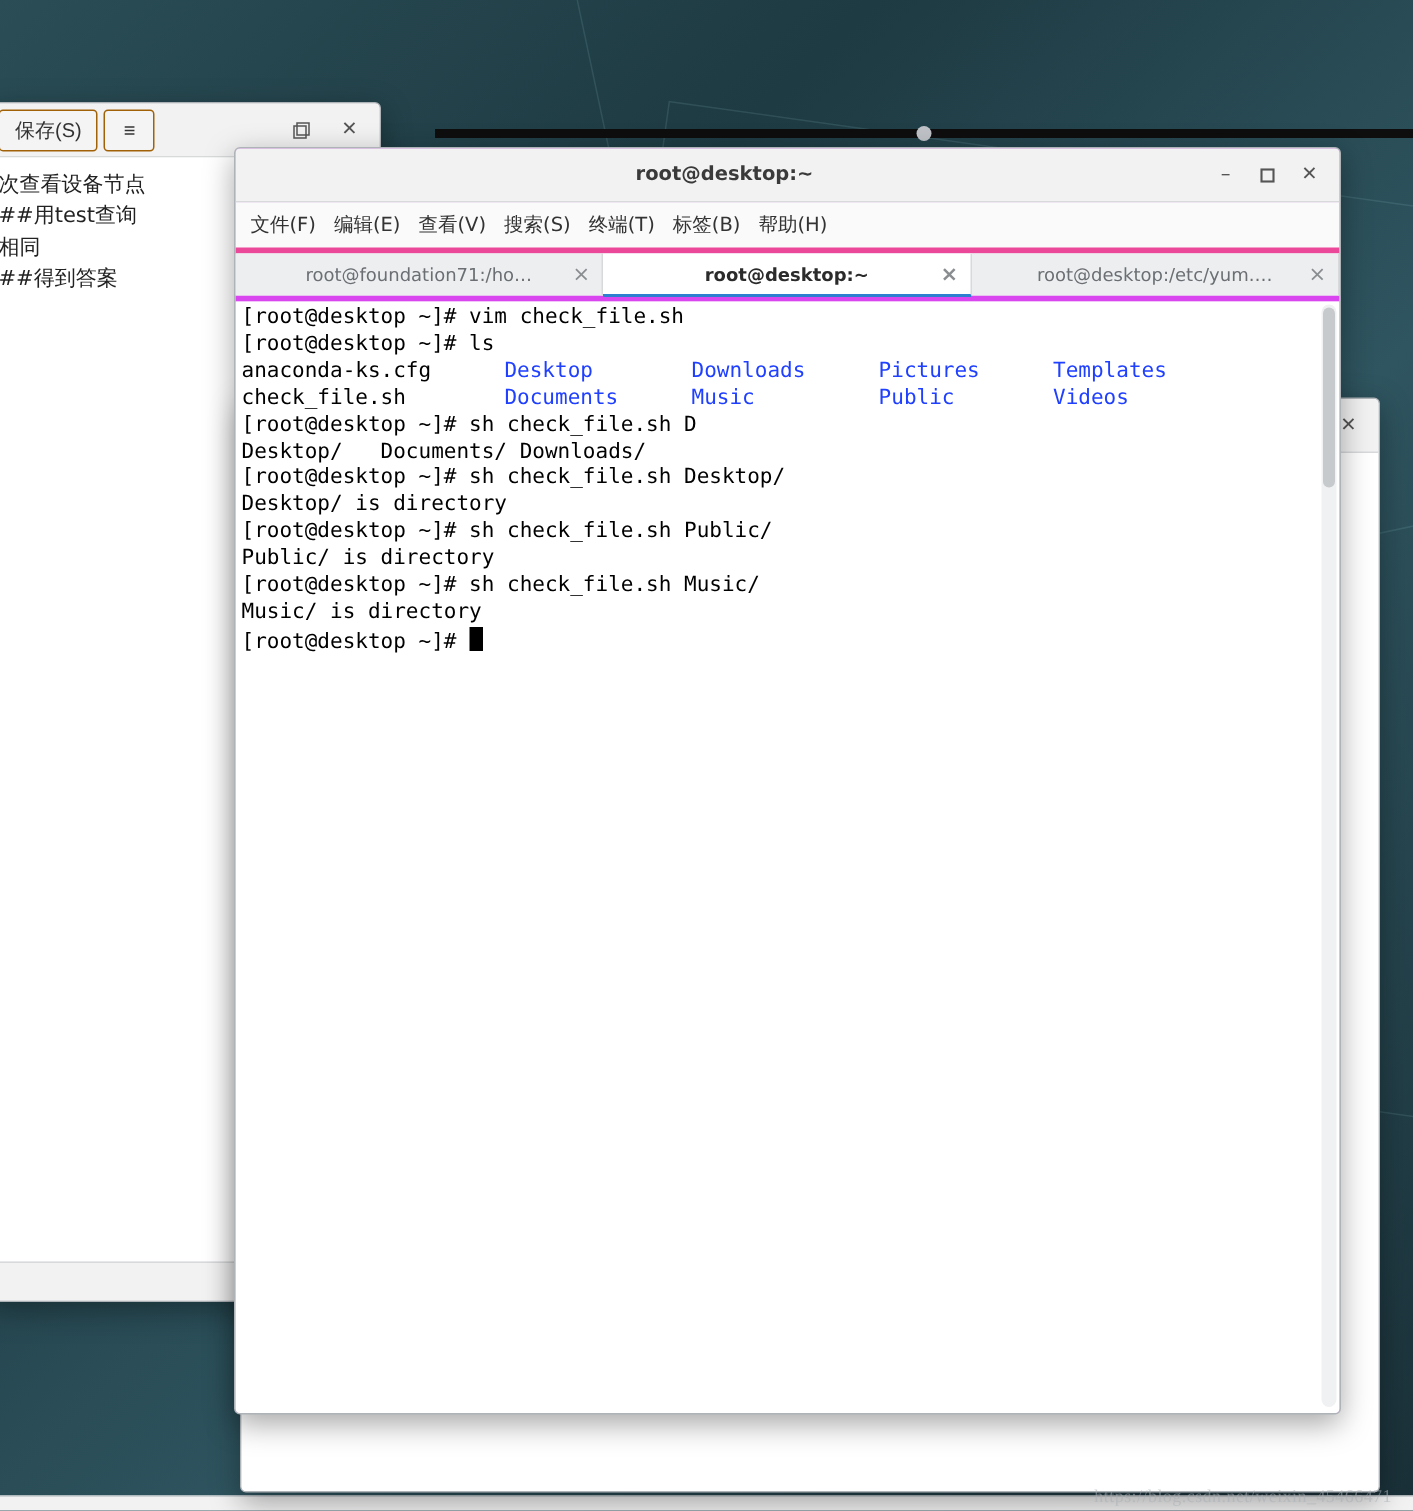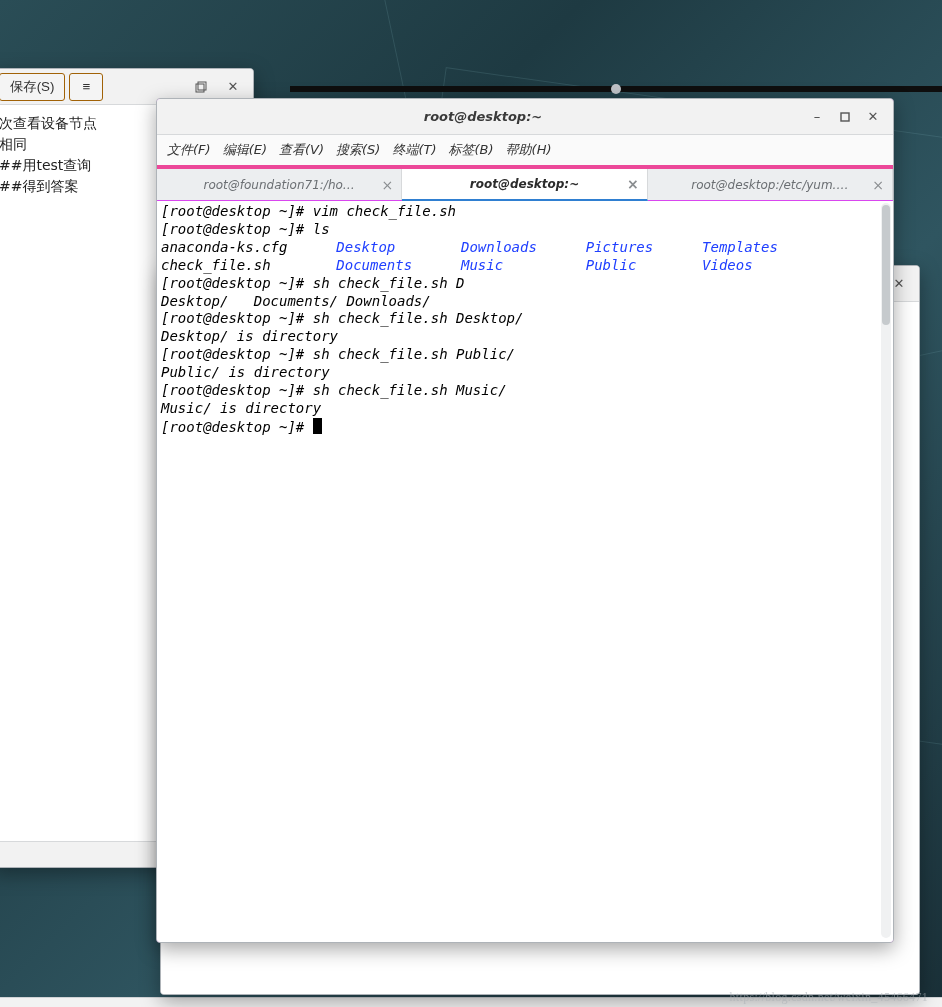--- a/index.html
+++ b/index.html
@@ -75,31 +75,31 @@
     display: flex; align-items: center; padding: 0 10px;
     color: #555; font-size: 12px; background: #f2f2f2;
     justify-content: flex-end;
   }
 
   
   #win-blank { left: 160px; top: 265px; width: 760px; height: 730px; background: #fff; z-index: 2; }
   #win-blank .titlebar { justify-content: flex-end; }
 
   
-  #win-terminal { left: 156px; top: 98px; width: 738px; height: 845px; z-index: 5; background: #f0abfc; font-style: italic; }
+  #win-terminal { left: 156px; top: 98px; width: 738px; height: 845px; z-index: 5; background: #f0abfc; }
   #win-terminal .titlebar-title { font-weight: 600; color: #3a3a3a; }
   #win-terminal .menubar {
     display: flex; gap: 12px; align-items: center;
     padding: 6px 10px; color: #333; font-size: 13px;
     border-bottom: 4px solid #ec4899; background: #fafafa;
   }
   #win-terminal .menubar span { cursor: default; }
   #win-terminal .tabbar {
     display: flex; height: 32px; background: #eceef0;
-    border-bottom: 1px solid #d946ef;
+    border-bottom: 4px solid #d946ef;
   }
   .term-tab {
     flex: 1 1 0; min-width: 0;
     display: flex; align-items: center; justify-content: center;
     position: relative; padding: 0 26px;
     border-right: 1px solid #d7d9db;
     color: #6b6f73; background: #eceef0;
     font-size: 12px;
   }
   .term-tab.active {
@@ -161,22 +161,22 @@
     <div class="win-btn">
       <svg width="12" height="12" viewBox="0 0 12 12">
           <rect x="1" y="3" width="8" height="8" fill="none" stroke="#555"></rect>
           <rect x="3" y="1" width="8" height="8" fill="none" stroke="#555"></rect>
         </svg>
     </div>
     <div class="win-btn">✕</div>
   </div>
   <div class="gedit-body">
     <div>次查看设备节点</div>
+    <div>  ##用test查询</div>
     <div>相同</div>
-    <div>  ##用test查询</div>
     <div>##得到答案</div>
   </div>
   <div class="statusbar">
     <span>行 300，列 55</span>
   </div>
 </div>
 
 <div class="window" id="win-blank">
   <div class="titlebar">
     <div style="flex:1"></div>

